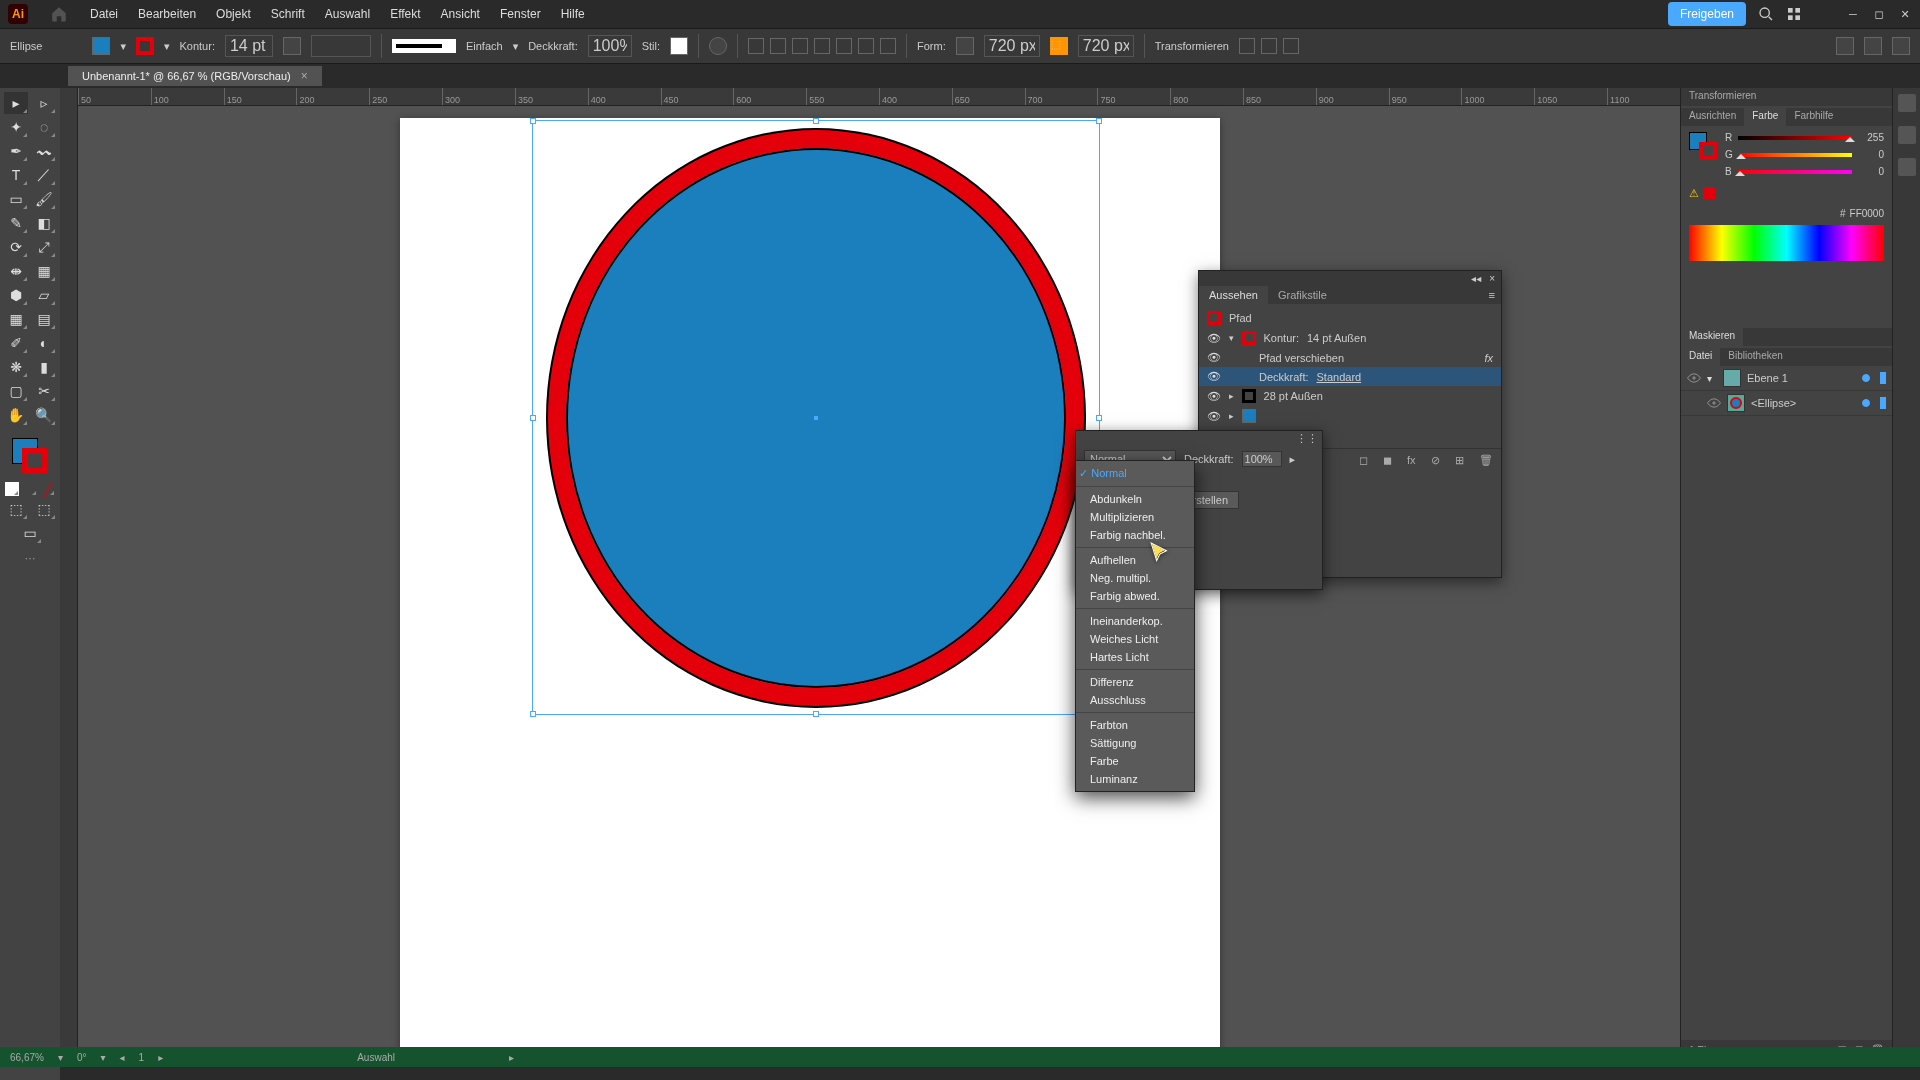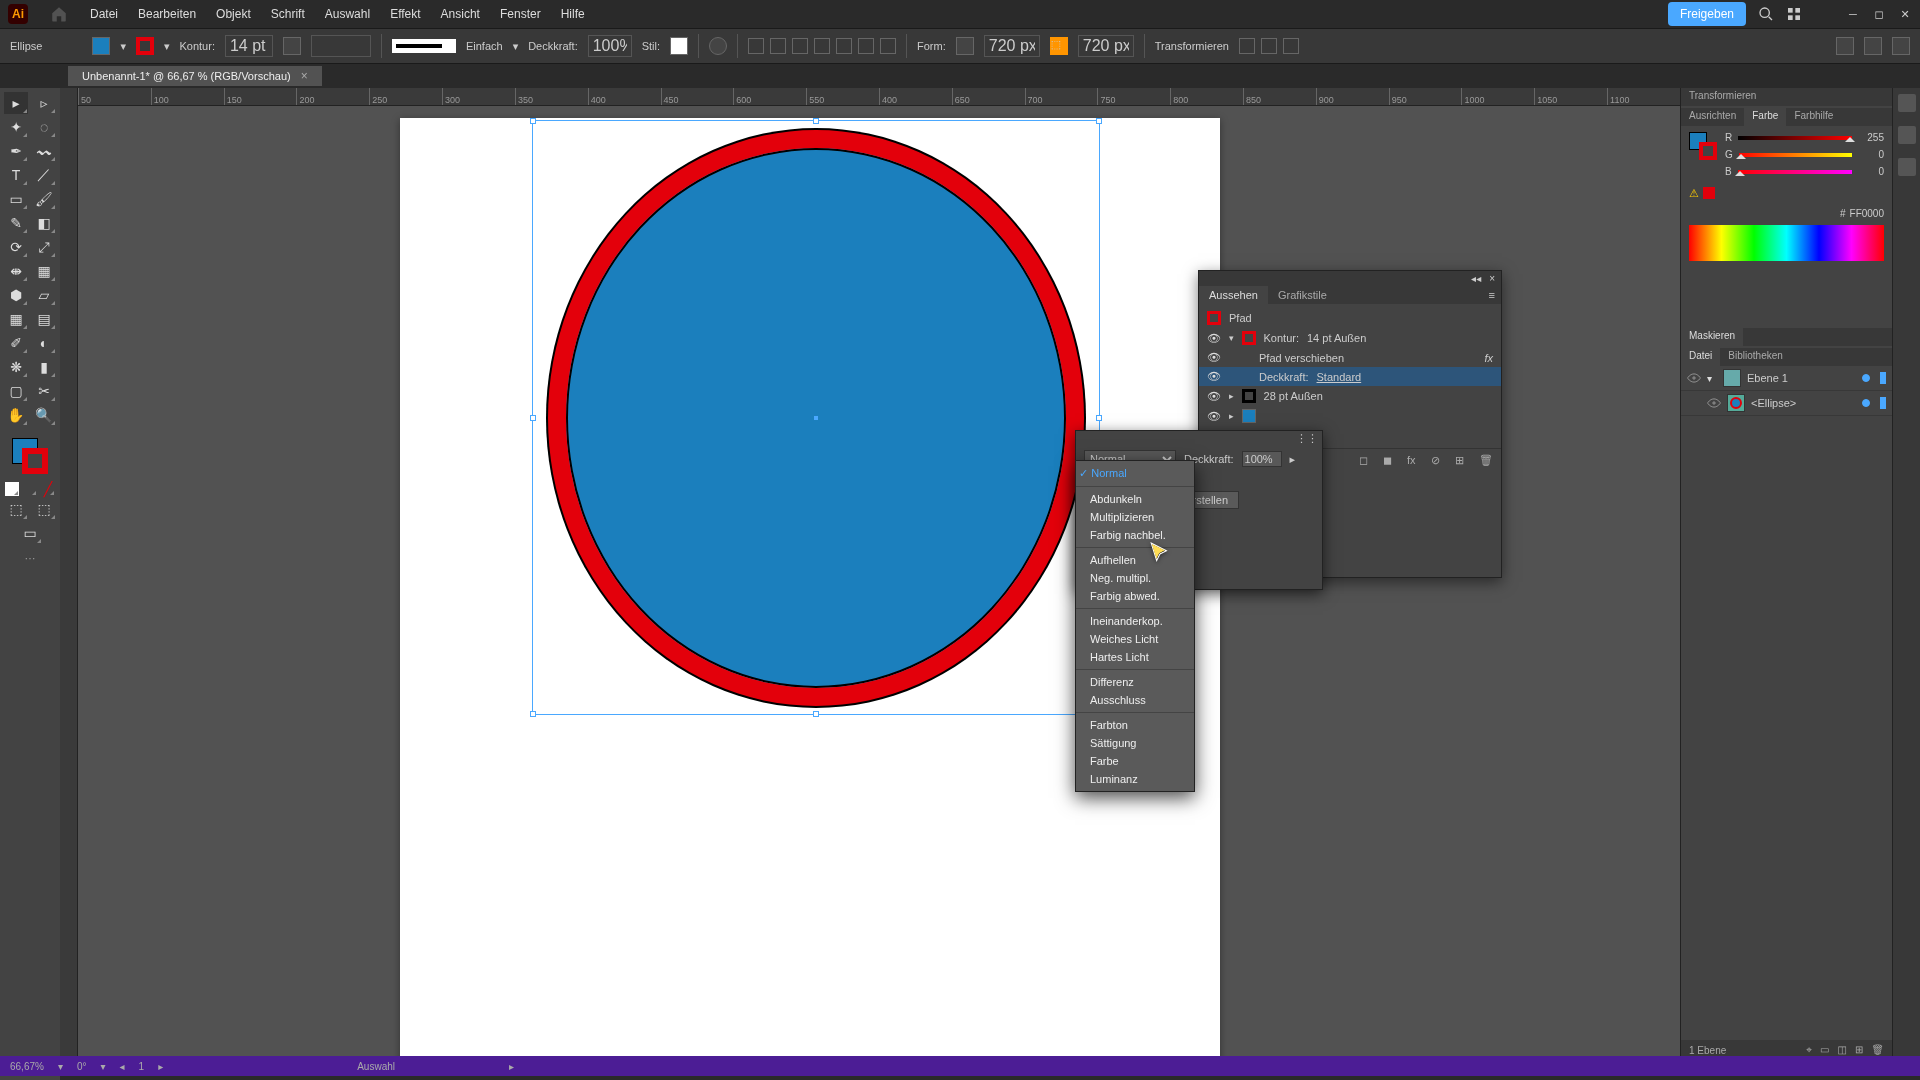--- a/index.html
+++ b/index.html
@@ -90,21 +90,21 @@
 .op-btn{background:#5a5a5a;border:1px solid #333;padding:2px 10px; font-size:11px;}
 .chk-row{display:flex;align-items:center;gap:6px;padding:2px 8px;font-size:10px;color:#777;}
 .chk-row input{accent-color:#666;}
 .blend-menu{position:absolute;top:460px;left:1075px;width:120px;background:#5a5a5a;border:1px solid #222;box-shadow:0 6px 18px rgba(0,0,0,.7);z-index:50;padding:3px 0;}
 .blend-menu .bm{padding:3px 14px;font-size:11px;color:#eee;text-align:left;}
 .blend-menu .bm.sel{color:#4aa8ff;}
 .blend-menu .bm.check::before{content:'✓ ';color:#4aa8ff;margin-left:-11px;}
 .blend-menu .sep{height:1px;background:#444;margin:3px 0;}
 .cursor{position:absolute;top:541px;left:1148px;z-index:100;width:26px;height:26px;}
 .cursor svg{filter:drop-shadow(0 1px 2px rgba(0,0,0,.5));}
-.statusbar{position:absolute;bottom:4px;left:0;right:0;height:20px;background:#4c1d95;display:flex;align-items:center;gap:14px;padding:0 10px;font-size:10px;color:#aaa;}
+.statusbar{position:absolute;bottom:13px;left:0;right:0;height:20px;background:#14532d;display:flex;align-items:center;gap:14px;padding:0 10px;font-size:10px;color:#aaa;}
 .ctrlbar .alignset{display:flex;gap:6px;}
 .ctrlbar .alignset .al{width:16px;height:16px;border:1px solid #666;position:relative;}
 .eye-svg{width:14px;height:10px;}
 .l-foot{position:absolute;bottom:0;left:0;right:0;height:20px;background:#383838;display:flex;align-items:center;padding:0 8px;font-size:10px;color:#aaa;gap:auto;}
 .l-foot .ricons{margin-left:auto;display:flex;gap:8px;}
 </style>
 </head>
 <body>
 
 <div class="menubar">

